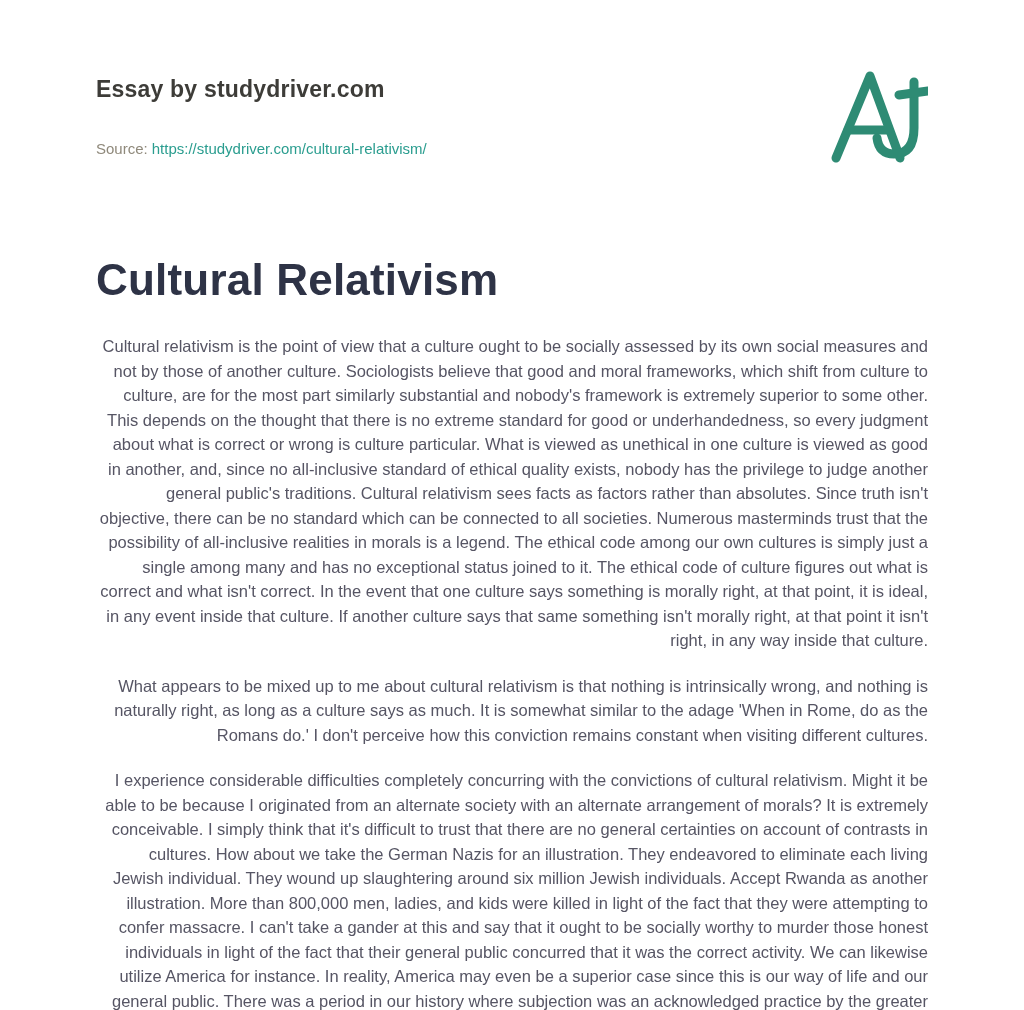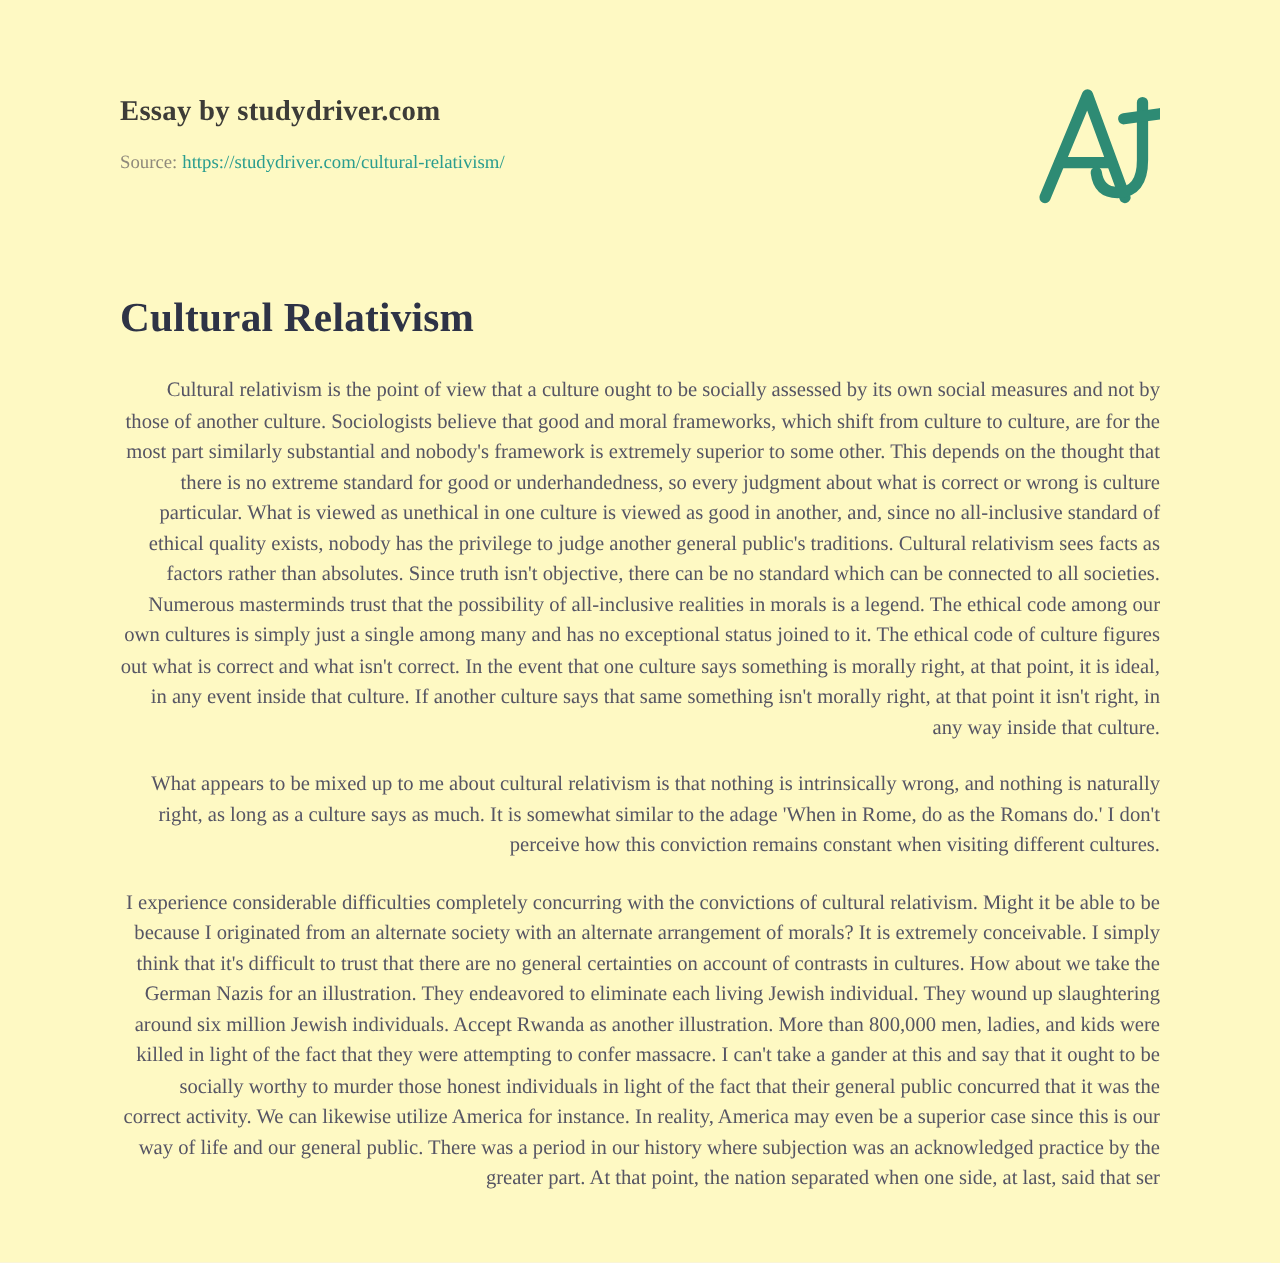--- a/index.html
+++ b/index.html
@@ -5,53 +5,53 @@
   html, body {
     margin: 0;
     padding: 0;
     background: #f8f2e4;
   }
   .page {
     position: relative;
     width: 1024px;
     height: 1010px;
     margin: 0 auto;
-    background: #fef9c3;
+    background: #ffffff;
     overflow: hidden;
-    font-family: Liberation Serif, serif;
+    font-family: Liberation Sans, sans-serif;
   }
   .content {
     padding: 76px 96px 0 96px;
   }
   .byline {
     font-size: 23px;
     font-weight: 700;
     color: #3d3c38;
     letter-spacing: 0.2px;
   }
   .source-line {
-    margin-top: 20px;
+    margin-top: 37px;
     font-size: 15px;
     color: #8f897b;
   }
   .source-link {
     color: #2a9d8f;
     text-decoration: none;
     margin-left: 4px;
   }
   .logo {
     position: absolute;
     top: 68px;
     right: 96px;
     width: 100px;
     height: 96px;
   }
   .article-title {
     margin-top: 98px;
-    font-size: 33px;
+    font-size: 44px;
     font-weight: 700;
     color: #2e3346;
     letter-spacing: 0.2px;
   }
   .article-body {
     margin-top: 26px;
   }
   .article-body p {
     margin: 0 0 21px 0;
     font-size: 16.5px;

